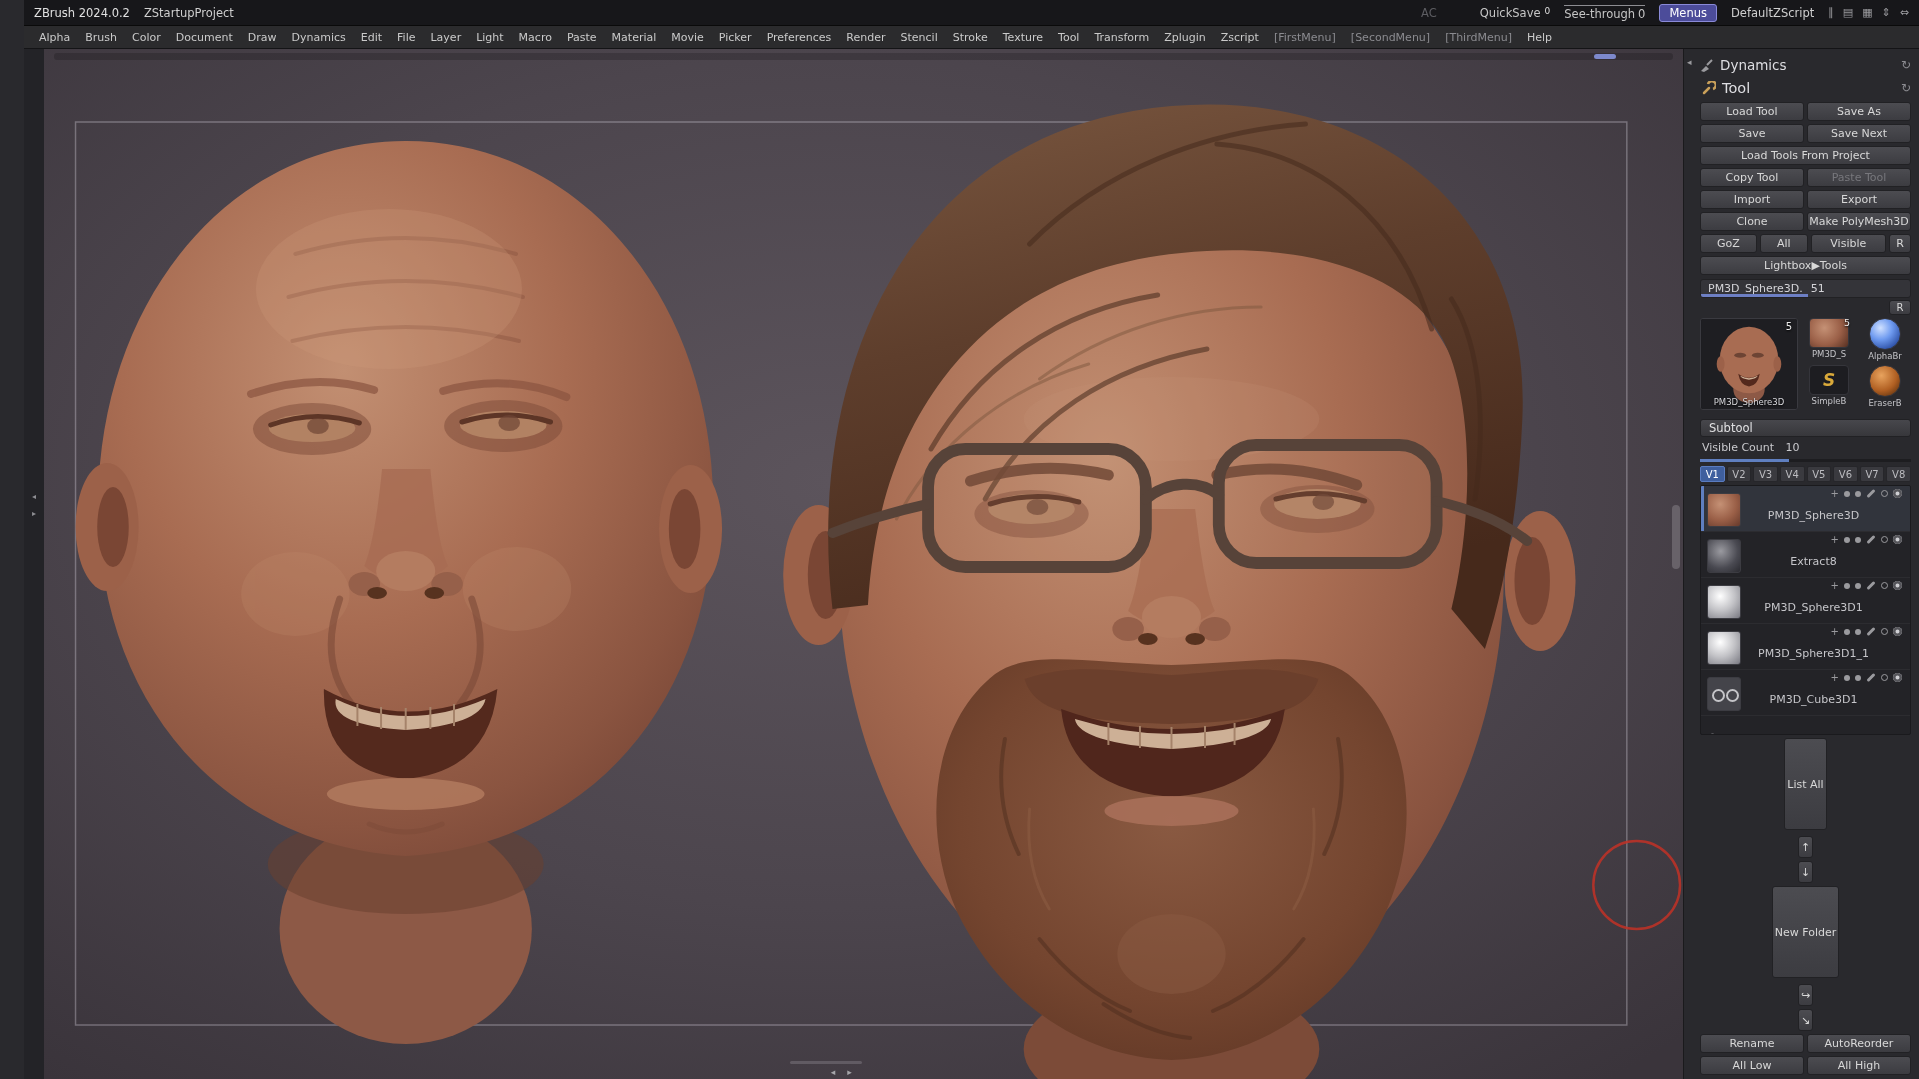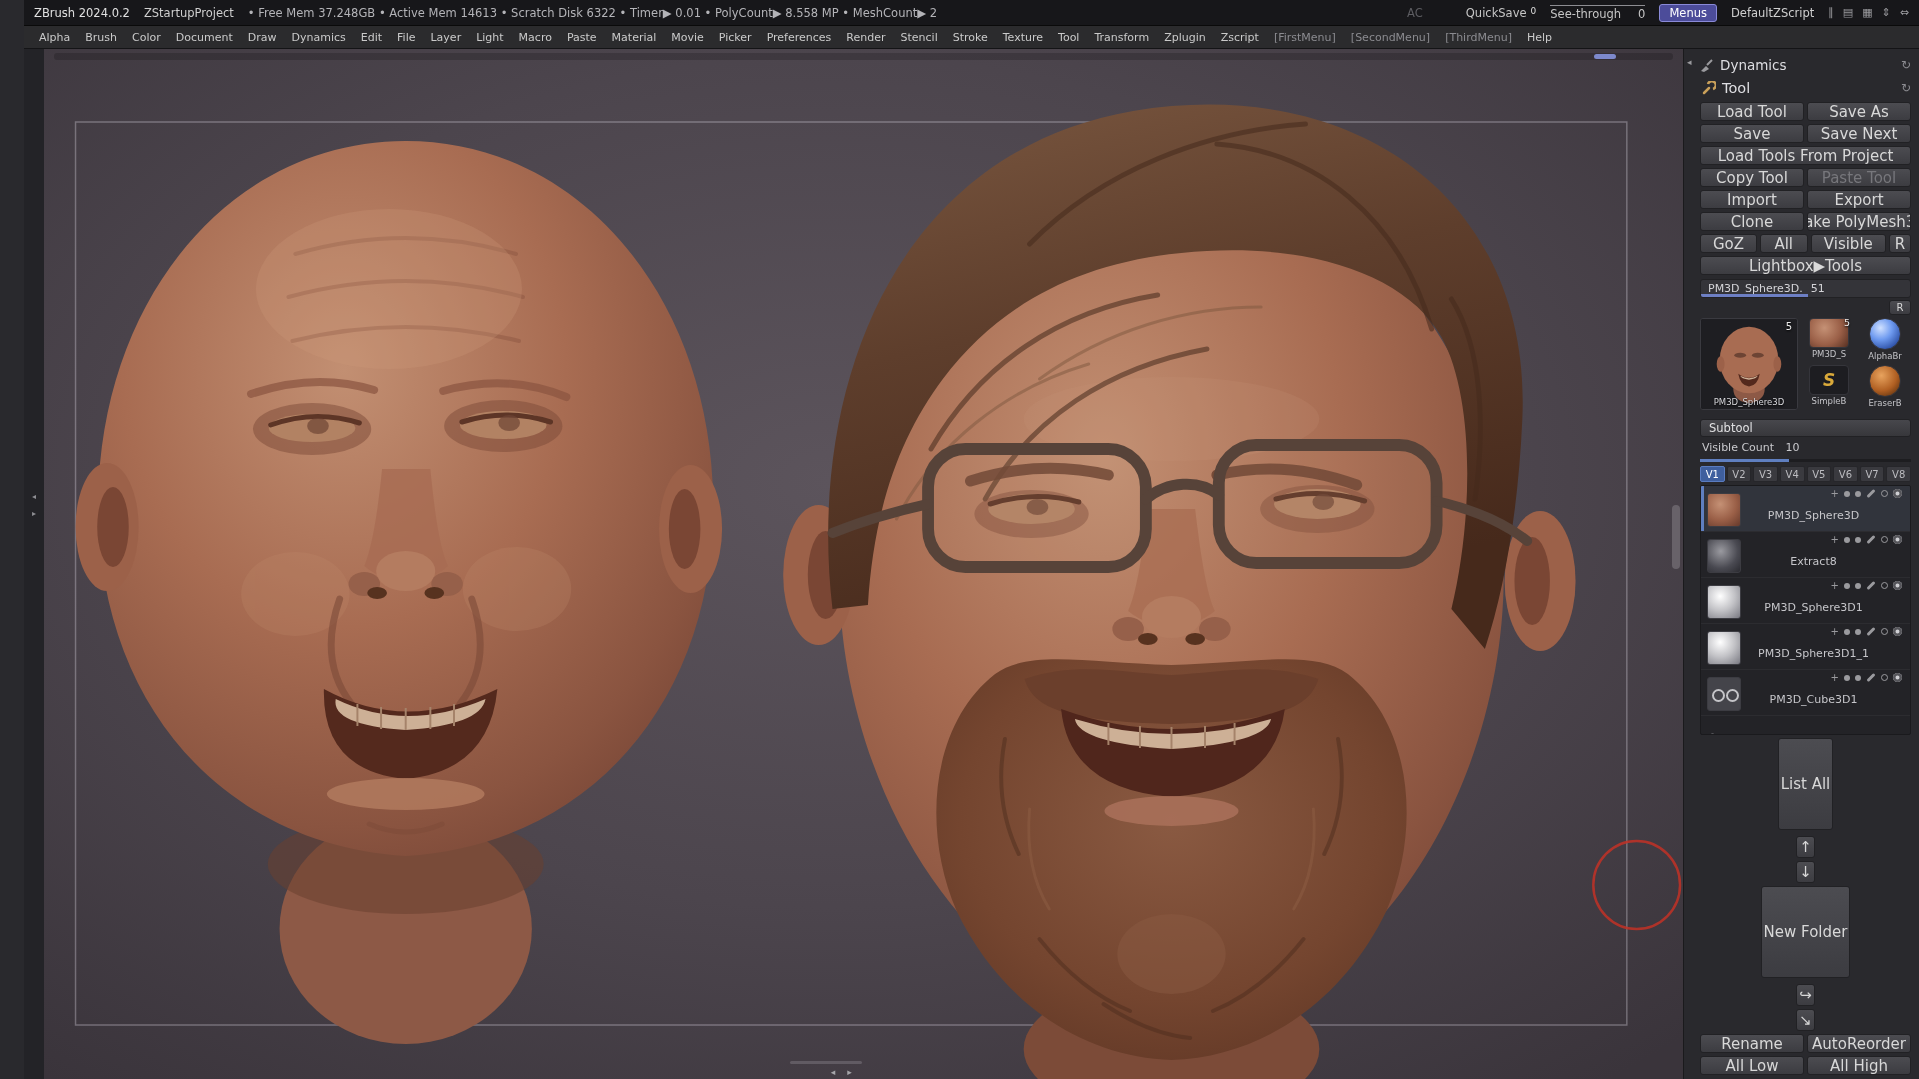--- a/index.html
+++ b/index.html
@@ -9,21 +9,21 @@
 
   
   .titlebar { height:25px; background:#17171a; display:flex; align-items:center; gap:14px; padding:0 10px; font-size:11.5px; color:#c6c6c6; white-space:nowrap; }
   .tb-app { color:#e0e0e0; }
   .tb-proj { color:#cfcfcf; }
   .tb-stats { color:#b4b4b8; }
   .tb-spacer { flex:1; }
   .tb-ac { color:#5d5d62; }
   .tb-qs { display:flex; align-items:flex-start; gap:4px; cursor:pointer;margin-left:29px; }
   .tb-qs sup { font-size:9px; color:#ddd; }
-  .tb-st { border-top:1px solid #8d8d92; padding-top:1px; display:flex; gap:17px; cursor:pointer; }
+  .tb-st { border-top:1px solid #8d8d92; padding-top:1px; display:flex; gap:3px; cursor:pointer; }
   .tb-menus { background:#4c4c9a; border:1px solid #8a8ad8; border-radius:3px; color:#fff; padding:1px 9px; cursor:pointer; }
   .tb-zs { color:#cfcfcf; cursor:pointer; }
   .tb-icons { display:flex; gap:9px; font-size:11px; color:#9a9a9e; }
   .tb-icons span { cursor:pointer; }
 
   
   .menubar { height:24px; background:#2b2b2d; border-top:1px solid #0a0a0a; border-bottom:1px solid #141416; display:flex; align-items:center; padding:0 8px; gap:1px; font-size:11px; color:#cacaca; white-space:nowrap; }
   .menubar .mitem { padding:3px 7px; border-radius:2px; cursor:pointer; }
   .menubar .mitem.dim { color:#8b8b90;text-align:center; }
 
@@ -46,21 +46,21 @@
   .tray-collapse { position:absolute; left:3px; top:8px; font-size:9px; color:#9a9a9e; cursor:pointer; }
 
   .palette-header { display:flex; align-items:center; gap:6px; height:23px; cursor:pointer; }
   .palette-header .hdr-title { font-size:13.5px; color:#dedee2; }
   .palette-header.tool-hdr { padding-left:2px; }
   .palette-header.tool-hdr .hdr-title { font-size:14.5px; }
   .hdr-refresh { margin-left:auto; color:#8b8b90; font-size:12px; cursor:pointer; }
   .hdr-icon { width:14px; height:14px; flex:0 0 auto; }
 
   .btn-row { display:flex; gap:3px; margin-top:3px; width:100%; }
-  .btn { background:linear-gradient(#4c4c51,#3c3c41); border:1px solid #212124; border-radius:3px; color:#d8d8d8; font-size:15px; font-family:inherit; height:19px; display:flex; align-items:center; justify-content:center; flex:1; cursor:pointer; padding:0 2px; white-space:nowrap; overflow:hidden; }
+  .btn { background:linear-gradient(#4c4c51,#3c3c41); border:1px solid #212124; border-radius:3px; color:#d8d8d8; font-size:11px; font-family:inherit; height:19px; display:flex; align-items:center; justify-content:center; flex:1; cursor:pointer; padding:0 2px; white-space:nowrap; overflow:hidden; }
   .btn.disabled { color:#77777c; }
   .btn.sq { flex:0 0 22px; }
   .btn.wide { flex:0 0 92px; }
   .btn.tiny { flex:0 0 22px; height:15px; font-size:10px; }
   .goz-row .g1 { flex:1.1; } .goz-row .g2 { flex:0.9; } .goz-row .g3 { flex:1.5; } .goz-row .g4 { flex:0 0 22px; }
   .flex-sp { flex:1; }
 
   .tool-slider { position:relative; margin-top:4px; height:19px; background:#343439; border:1px solid #212124; border-radius:3px; display:flex; align-items:center; padding:0 7px; gap:8px; cursor:ew-resize; overflow:hidden; }
   .tool-slider .sl-fill { position:absolute; left:0; bottom:0; height:3px; width:51%; background:#6d7fc4; }
   .r-row { display:flex; margin-top:2px; }
@@ -116,21 +116,20 @@
   .list-row { align-items:center;flex-direction:column; }
 </style>
 </head>
 <body>
 
 <div class="app">
 
   <div class="titlebar">
     <span class="tb-app">ZBrush 2024.0.2</span>
     <span class="tb-proj">ZStartupProject</span>
-    <span class="tb-stats">• Free Mem 37.248GB • Active Mem 14613 • Scratch Disk 6322 • Timer▶ 0.01 • PolyCount▶ 8.558 MP • MeshCount▶ 2</span>
     <span class="tb-spacer"></span>
     <span class="tb-ac">AC</span>
     <span class="tb-qs">
         <span>QuickSave</span>
         <sup>0</sup>
       </span>
     <span class="tb-st">
         <span>See-through</span>
         <span>0</span>
       </span>

